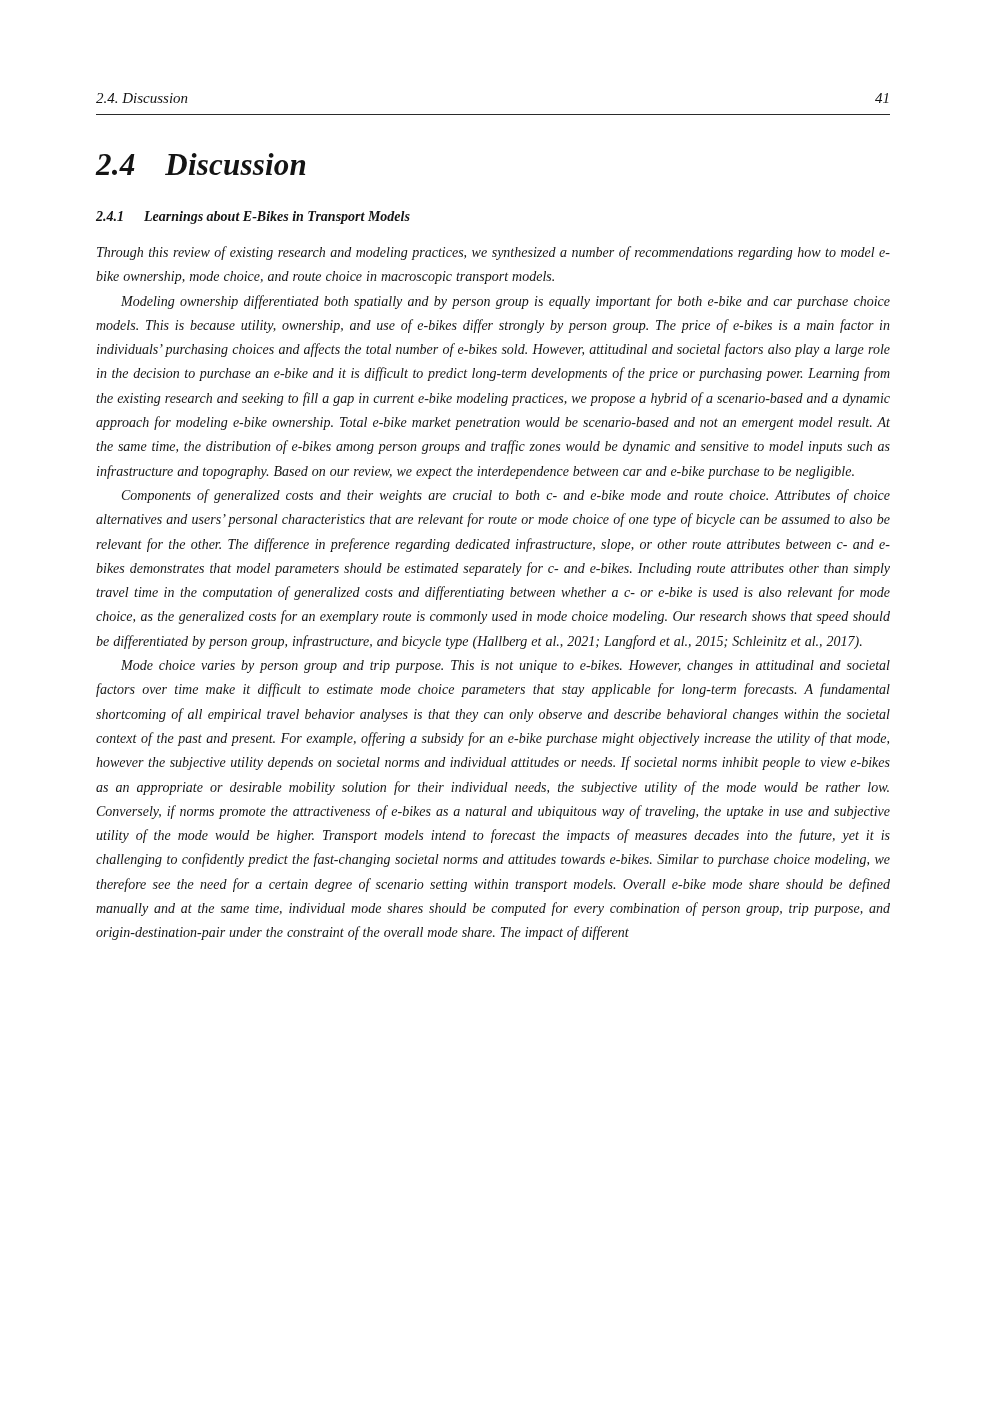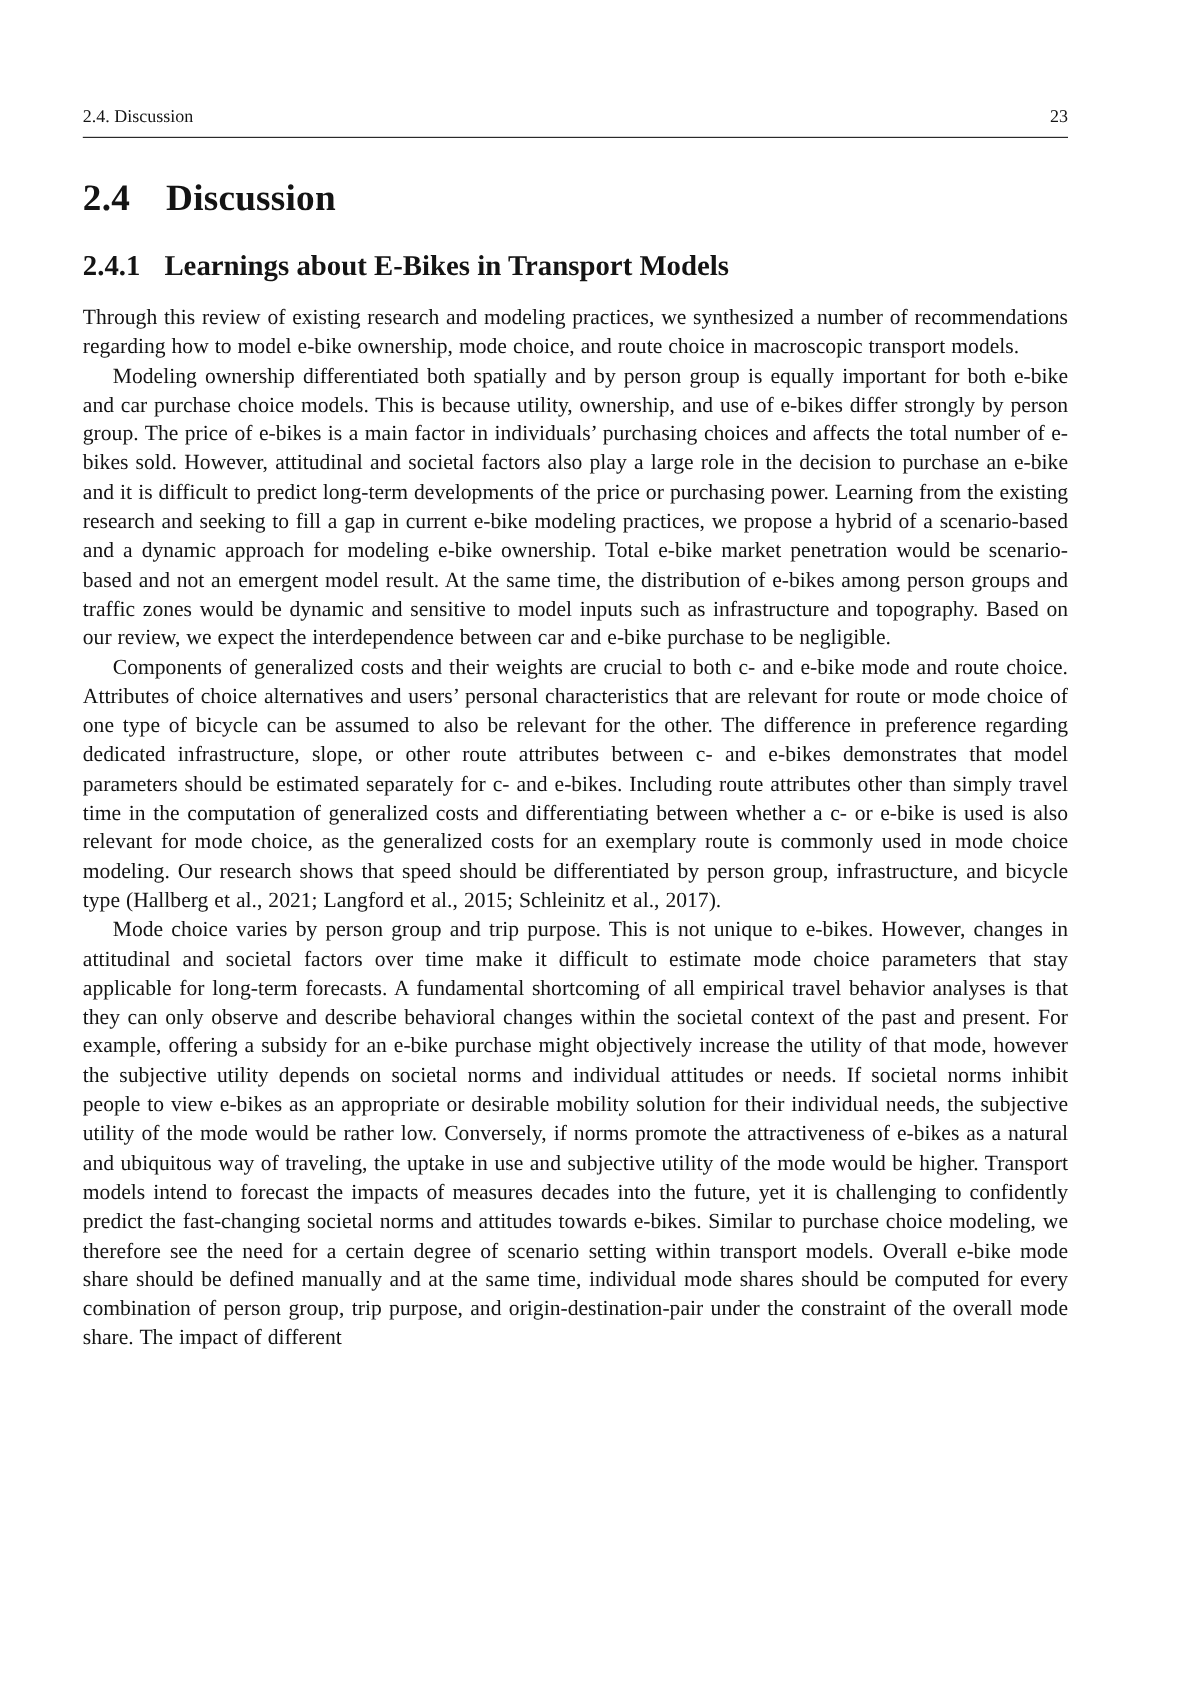--- a/index.html
+++ b/index.html
@@ -12,71 +12,72 @@
     height: 1414px;
     font-family: "Liberation Serif", "DejaVu Serif", serif;
     color: #141414;
     position: relative;
     overflow: hidden;
   }
   .page {
     box-sizing: border-box;
     width: 1000px;
     height: 1414px;
-    padding: 90px 110px 60px 69px;
+    padding: 90px 110px 60px 96px;
+    font-style: italic;
   }
   .running-header {
     display: flex;
     justify-content: space-between;
     align-items: baseline;
     font-size: 15px;
     padding-bottom: 7px;
     border-bottom: 1px solid #2a2a2a;
   }
   h1.section-heading {
     font-size: 31px;
     font-weight: bold;
     margin: 32px 0 0 0;
     letter-spacing: 0.2px;
   }
   h1 .sec-num {
     display: inline-block;
     margin-right: 30px;
   }
   h2.subsection-heading {
-    font-size: 24px;
+    font-size: 14px;
     font-weight: bold;
     margin: 26px 0 0 0;
   }
   h2 .subsec-num {
     display: inline-block;
     margin-right: 20px;
   }
   .body-text {
     margin-top: 16px;
   }
   .body-text p {
-    font-size: 18px;
+    font-size: 14px;
     line-height: 24.3px;
     text-align: justify;
     margin: 0;
     word-spacing: 0.5px;
   }
   .body-text p.indented {
     text-indent: 25px;
   }
 </style>
 </head>
 <body>
 
 <div class="page">
 
   <div class="running-header">
     <span>2.4. Discussion</span>
-    <span>23</span>
+    <span>41</span>
   </div>
 
   <h1 class="section-heading">
     <span class="sec-num">2.4</span><span>Discussion</span>
   </h1>
 
   <h2 class="subsection-heading">
     <span class="subsec-num">2.4.1</span><span>Learnings about E-Bikes in Transport Models</span>
   </h2>
 

